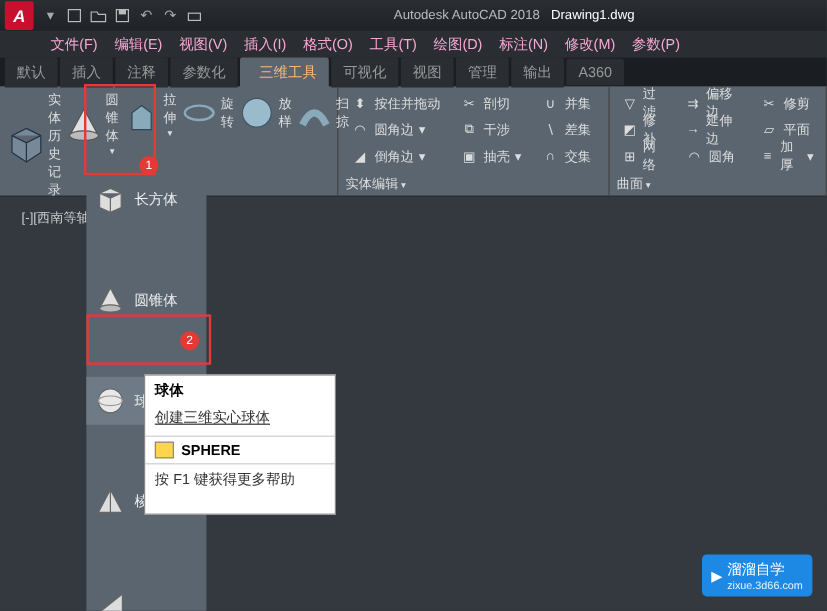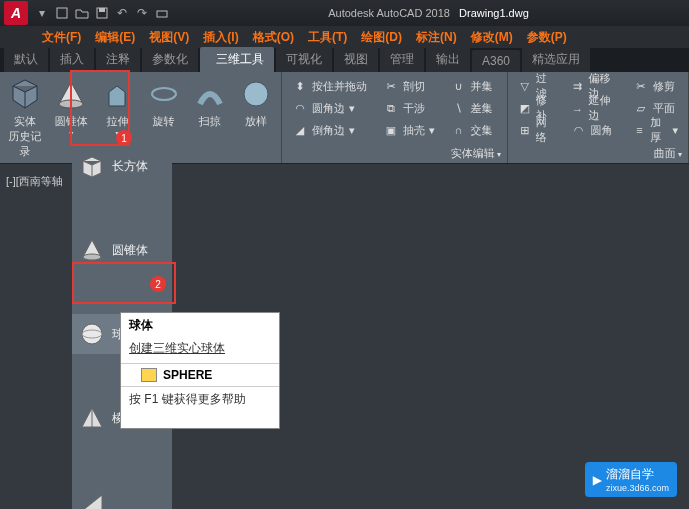--- a/index.html
+++ b/index.html
@@ -4,58 +4,58 @@
 <style>
 * { margin: 0; padding: 0; box-sizing: border-box; font-family: "Microsoft YaHei", sans-serif; }
 body { background: #33393f; width: 689px; height: 509px; overflow: hidden; position: relative; }
 
 .titlebar { height: 26px; background: linear-gradient(#2a2e33, #1f2327); display: flex; align-items: center; padding: 0 4px; color: #ccc; font-size: 11px; }
 .app-logo { width: 24px; height: 24px; background: #c8102e; color: #fff; font-weight: bold; display: flex; align-items: center; justify-content: center; font-size: 14px; border-radius: 2px; margin-right: 4px; font-style: italic; }
 .qat-icon { width: 18px; height: 18px; display: flex; align-items: center; justify-content: center; color: #aaa; font-size: 12px; margin: 0 1px; }
 .title-center { flex: 1; text-align: center; color: #bbb; }
 .title-center span:last-child { color: #fff; }
 
-.menubar { height: 22px; background: #2a2e33; display: flex; align-items: center; padding-left: 42px; gap: 14px; color: #f97316; font-size: 12px; font-weight: bold; }
+.menubar { height: 22px; background: #2a2e33; display: flex; align-items: center; padding-left: 42px; gap: 14px; color: #f9a8d4; font-size: 12px; }
 .menubar span { cursor: default; }
 
-.tabbar { height: 24px; background: #1a1d21; display: flex; align-items: flex-end; padding-left: 4px; gap: 2px; font-size: 12px; }
+.tabbar { height: 24px; background: #1a1d21; display: flex; align-items: center; padding-left: 4px; gap: 2px; font-size: 12px; }
 .tab { padding: 4px 10px; color: #999; background: #2a2e33; border-radius: 2px 2px 0 0; }
-.tab.active { background: #5a6570; color: #ffffff; padding-left: 16px; }
+.tab.active { background: #5a6570; color: #fdba74; padding-left: 16px; }
 
 .ribbon { height: 92px; background: #5a6570; display: flex; border-bottom: 1px solid #222; }
 .panel { border-right: 1px solid #444; padding: 4px 6px 2px; display: flex; flex-direction: column; }
 .panel-body { flex: 1; display: flex; gap: 8px; align-items: flex-start; }
-.panel-title { font-size: 11px; color: #ddd; text-align: right; padding-top: 2px; }
+.panel-title { font-size: 11px; color: #ddd; text-align: left; padding-top: 2px; }
 .panel-title::after { content: " ▾"; font-size: 8px; }
 
-.big-btn { display: flex; flex-direction: column; align-items: center; width: 40px; color: #ddd; font-size: 11px; gap: 2px; }
+.big-btn { display: flex; flex-direction: row; align-items: center; width: 40px; color: #ddd; font-size: 11px; gap: 2px; }
 .big-icon { width: 36px; height: 36px; display: flex; align-items: center; justify-content: center; }
 .big-btn .arrow::after { content: "▾"; font-size: 8px; display: block; text-align: center; }
 
 .small-rows { display: flex; flex-direction: column; gap: 2px; }
 .small-btn { display: flex; align-items: center; gap: 4px; color: #ddd; font-size: 11px; height: 20px; padding: 0 4px; }
 .small-icon { width: 16px; height: 16px; display: flex; align-items: center; justify-content: center; }
 
 .highlight-1 { position: absolute; border: 2px solid #e53935; }
 
 .viewport { position: absolute; top: 164px; left: 0; right: 0; bottom: 0; background: #33393f; }
-.view-label { position: absolute; top: 10px; left: 6px; color: #ccc; font-size: 11px; }
+.view-label { position: absolute; top: 10px; left: 18px; color: #ccc; font-size: 11px; }
 
 .dropdown-panel { position: absolute; top: 144px; left: 72px; width: 100px; background: #5a6570; display: flex; flex-direction: column; padding: 2px 0; gap: 44px; }
 .dd-item { display: flex; align-items: center; gap: 6px; height: 40px; padding: 0 6px; color: #eee; font-size: 12px; }
 .dd-item.hover { background: #6e7a85; }
 .dd-icon { width: 28px; height: 28px; display: flex; align-items: center; justify-content: center; }
 
 .highlight-2 { position: absolute; border: 2px solid #e53935; }
 
 .tooltip { position: absolute; top: 312px; left: 120px; width: 160px; background: #fff; border: 1px solid #888; font-size: 12px; color: #000; }
 .tooltip .tt-title { font-weight: bold; padding: 4px 8px; }
 .tooltip .tt-desc { padding: 2px 8px 6px; color: #333; text-decoration: underline; }
 .tooltip .tt-sep { border-top: 1px solid #ccc; }
-.tooltip .tt-cmd { display: flex; align-items: center; gap: 6px; padding: 4px 20px; font-weight: bold; }
+.tooltip .tt-cmd { display: flex; align-items: center; gap: 6px; padding: 4px 8px; font-weight: bold; }
 .tooltip .tt-help { padding: 4px 8px 20px; color: #333; }
 .cmd-icon { width: 16px; height: 14px; background: #ffd54f; border: 1px solid #888; }
 
 .badge { width: 16px; height: 16px; border-radius: 50%; background: #e53935; color: #fff; font-size: 10px; display: flex; align-items: center; justify-content: center; position: absolute; }
 
 .watermark { position: absolute; right: 12px; bottom: 12px; background: #1e88e5; color: #fff; font-size: 12px; padding: 4px 8px; border-radius: 4px; display: flex; align-items: center; gap: 4px; }
 .watermark .sub { font-size: 9px; opacity: 0.9; text-align: right; }
 
 svg { display: block; }
 </style>
@@ -110,21 +110,20 @@
   <div class="tab">默认</div>
   <div class="tab">插入</div>
   <div class="tab">注释</div>
   <div class="tab">参数化</div>
   <div class="tab active">三维工具</div>
   <div class="tab">可视化</div>
   <div class="tab">视图</div>
   <div class="tab">管理</div>
   <div class="tab">输出</div>
   <div class="tab">A360</div>
-  <div class="tab">精选应用</div>
 </div>
 
 <div class="ribbon">
 
   <div class="panel" style="width:282px">
     <div class="panel-body">
       <div class="big-btn">
         <div class="big-icon">
             <svg width="32" height="32">
               <path d="M16 2 L28 8 L28 22 L16 30 L4 22 L4 8 Z M4 8 L16 14 L28 8 M16 14 L16 30" fill="#789" stroke="#234"></path>
@@ -155,32 +154,32 @@
             <svg width="32" height="32">
               <ellipse cx="16" cy="16" rx="12" ry="6" fill="none" stroke="#8ab" stroke-width="2"></ellipse>
               <path d="M24 12 L28 16 L24 20" fill="none" stroke="#8ab"></path>
             </svg>
           </div>
         <span>旋转</span>
       </div>
       <div class="big-btn">
         <div class="big-icon">
             <svg width="32" height="32">
+              <circle cx="16" cy="16" r="12" fill="#9bc" stroke="#456"></circle>
+            </svg>
+          </div>
+        <span>放样</span>
+      </div>
+      <div class="big-btn">
+        <div class="big-icon">
+            <svg width="32" height="32">
               <path d="M6 26 Q16 6 26 26" fill="none" stroke="#8ab" stroke-width="6"></path>
             </svg>
           </div>
         <span>扫掠</span>
-      </div>
-      <div class="big-btn">
-        <div class="big-icon">
-            <svg width="32" height="32">
-              <circle cx="16" cy="16" r="12" fill="#9bc" stroke="#456"></circle>
-            </svg>
-          </div>
-        <span>放样</span>
       </div>
     </div>
   </div>
 
   <div class="panel" style="width:226px">
     <div class="panel-body">
       <div class="small-rows">
         <div class="small-btn">
             <span class="small-icon">⬍</span>
             <span>按住并拖动</span>

